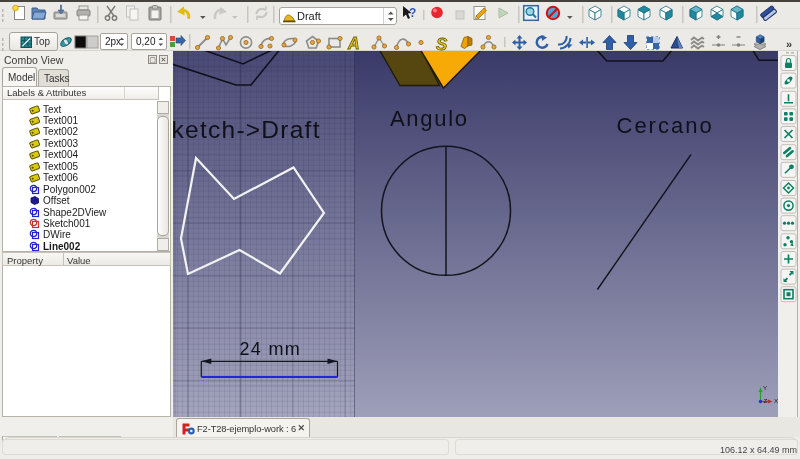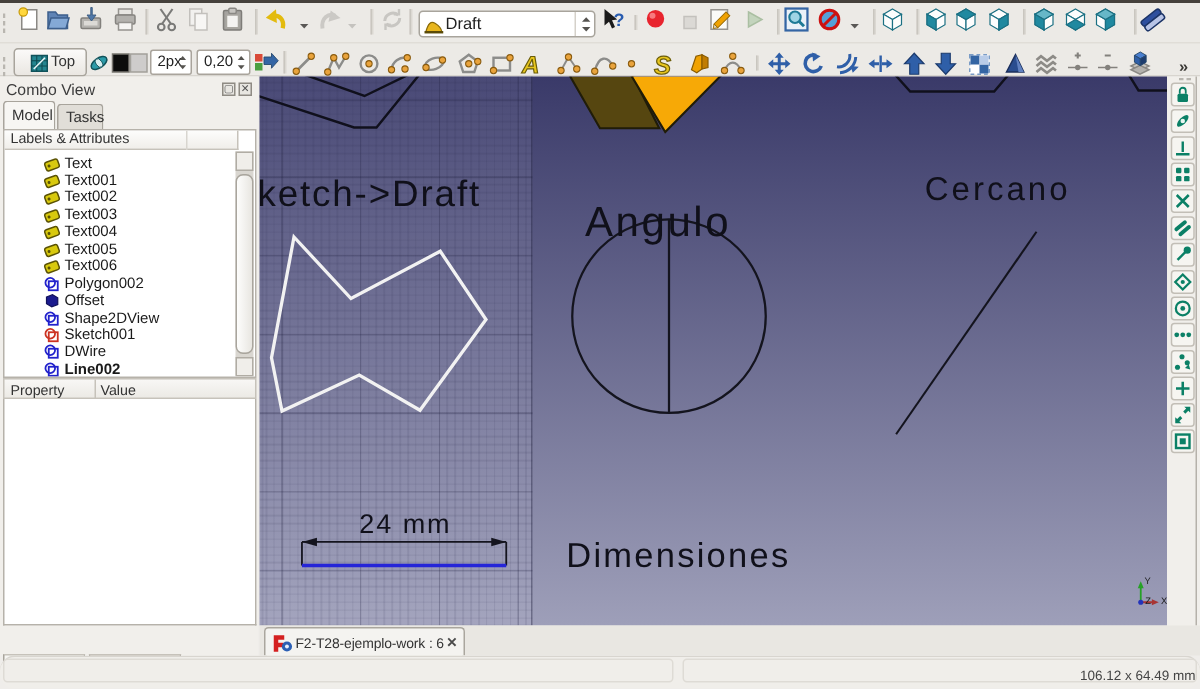--- a/index.html
+++ b/index.html
@@ -532,23 +532,22 @@
    <path d="M587.5,336.5 l-2,4.6 h4 Z" fill="#26a126"></path>
    <line x1="587.5" y1="350.5" x2="595.5" y2="350.5" stroke="#a83434"></line>
    <path d="M599.5,350.5 l-4.6,-2 v4 Z" fill="#a83434"></path>
    <circle cx="587.5" cy="350.5" r="1.7" fill="#2233bb" stroke="none"></circle>
   </g>
   <text x="590" y="338.5" font-size="6.2" fill="#1a1a1a">Y</text>
   <text x="601" y="351.5" font-size="6.2" fill="#1a1a1a">X</text>
   <text x="590.5" y="351.5" font-size="6.2" fill="#1a1a1a">Z</text>
  </svg>
  <div class="vtext" style="left:-19px;top:66.6px;font-size:24.5px;letter-spacing:1.25px;">Sketch-&gt;Draft</div>
- <div class="vtext" style="left:217px;top:56.5px;font-size:28px;letter-spacing:1.7px;margin-top:26px;">Angulo</div>
+ <div class="vtext" style="left:217px;top:56.5px;font-size:22px;letter-spacing:1.7px;">Angulo</div>
  <div class="vtext" style="left:443.5px;top:63.5px;font-size:22px;letter-spacing:2px;">Cercano</div>
- <div class="vtext" style="left:204.5px;top:307.8px;font-size:23px;letter-spacing:1.5px;">Dimensiones</div>
  <div class="vtext" style="left:66.5px;top:289.3px;font-size:18px;letter-spacing:1.3px;">24 mm</div>
 </div>
 
 <div id="rtb"></div>
 <div id="rtbline"></div>
 <svg id="rtbsvg" class="abs" style="left:778px;top:51px" width="22" height="366">
 <defs>
  <rect id="rb" width="15" height="15" rx="2" fill="#f6f5f1" stroke="#c2beb6" stroke-width="1"></rect>
 </defs>
 <g transform="translate(8,1)" fill="#b9b6b0">

